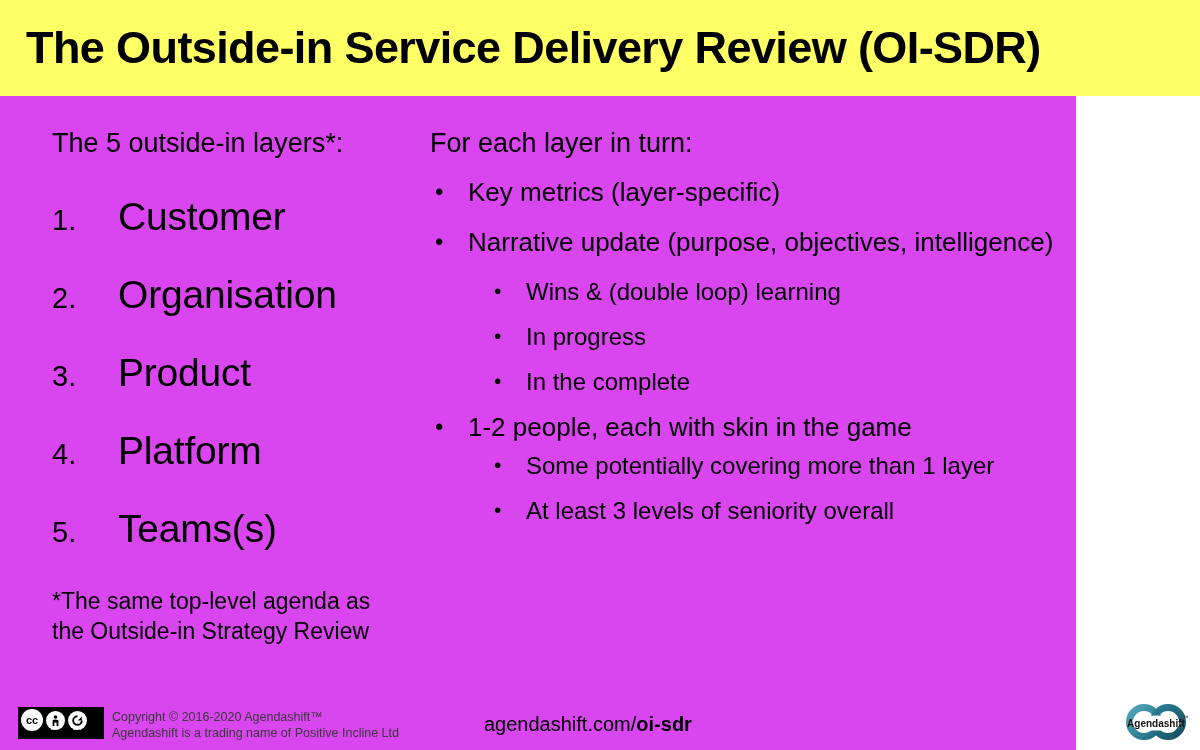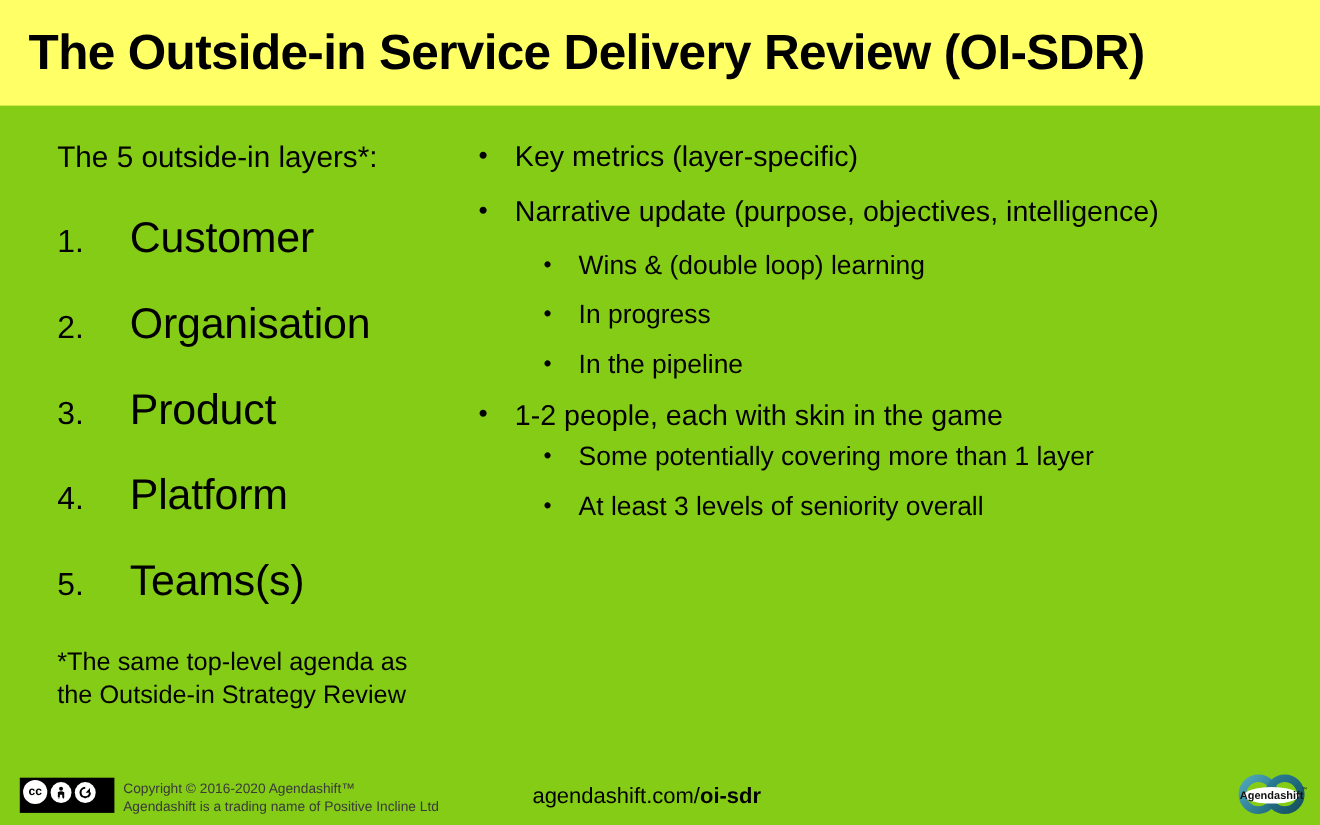--- a/index.html
+++ b/index.html
@@ -7,23 +7,23 @@
   html, body {
     width: 1200px;
     height: 750px;
     background: #ffffff;
     font-family: "Liberation Sans", sans-serif;
     overflow: hidden;
   }
 
   #slide {
     position: relative;
-    width: 1200px;
+    width: 1076px;
     height: 750px;
-    background: #84cc16;
+    background: #d946ef;
   }
 
   
   .title-banner {
     position: absolute;
     left: 0;
     top: 0;
     width: 1200px;
     height: 96px;
     background: #ffff66;
@@ -234,29 +234,30 @@
       <li class="layer-item">
         <span class="layer-num">5.</span>
         <span class="layer-label">Teams(s)</span>
       </li>
     </ul>
 
     <div class="footnote">*The same top-level agenda as the Outside-in Strategy Review</div>
   </div>
 
   <div class="right-col">
+    <div class="right-heading">For each layer in turn:</div>
 
     <ul class="lvl1">
       <li class="b1">Key metrics (layer-specific)</li>
       <li class="b1">Narrative update (purpose, objectives, intelligence)</li>
       <li>
         <ul class="lvl2">
           <li class="b2">Wins &amp; (double loop) learning</li>
           <li class="b2">In progress</li>
-          <li class="b2">In the pipeline</li>
+          <li class="b2">In the complete</li>
         </ul>
       </li>
       <li class="b1 no-gap">1-2 people, each with skin in the game</li>
       <li>
         <ul class="lvl2">
           <li class="b2">Some potentially covering more than 1 layer</li>
           <li class="b2">At least 3 levels of seniority overall</li>
         </ul>
       </li>
     </ul>

